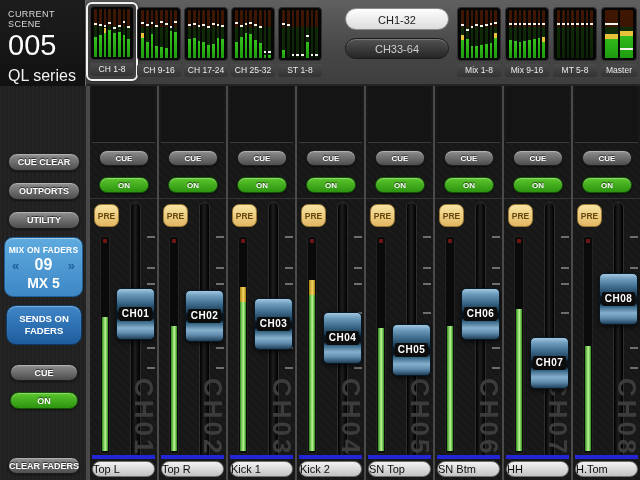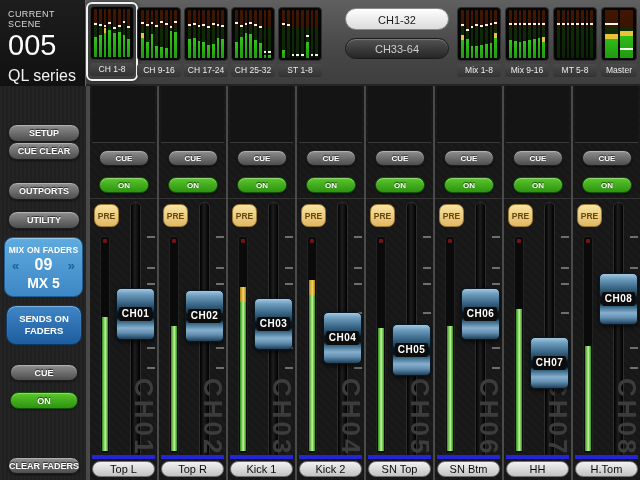--- a/index.html
+++ b/index.html
@@ -131,21 +131,21 @@
   }
   .knob-label{
     position:absolute;top:50%;transform:translateY(-50%);left:2px;right:2px;height:14px;
     background:#0c0c0c;color:#fff;font-size:10px;font-weight:bold;letter-spacing:.5px;
     text-align:center;line-height:14px;border-radius:2px;
   }
   .color-bar{position:absolute;left:2px;right:2px;bottom:21px;height:4px;background:#2525d8;}
   .name-box{
     position:absolute;left:2px;right:2px;bottom:3px;height:16px;border-radius:8px;
     background:linear-gradient(180deg,#f2f2f2,#c3c3c3);border:1px solid #6f6f6f;
-    color:#0d0d0d;font-size:11px;text-align:center;line-height:15px;box-sizing:border-box;
+    color:#0d0d0d;font-size:11px;line-height:15px;box-sizing:border-box;
   }
 </style>
 </head>
 <body>
 
 <div class="topbar">
   <div class="scene-panel">
     <div class="scene-label">CURRENT SCENE</div>
     <div class="scene-number">005</div>
     <div class="scene-model">QL series</div>
@@ -452,22 +452,21 @@
           </div>
         </div>
         <div class="mlabel">Master</div>
       </div>
     </div>
   <div class="bank-btn sel" style="top:8px;">CH1-32</div>
   <div class="bank-btn unsel" style="top:38px;height:21px;line-height:21px;">CH33-64</div>
 </div>
 
 <div class="sidebar">
-  <div class="pill gray side-btn" style="top:38px;">SETUP</div>
-  <div class="pill gray side-btn" style="top:56px;">CUE CLEAR</div>
+  <div class="pill gray side-btn" style="top:67px;">CUE CLEAR</div>
   <div class="pill gray side-btn" style="top:125px;">UTILITY</div>
   <div class="pill gray side-btn" style="top:96px;">OUTPORTS</div>
 
   <div class="mof-panel">
     <div class="mof-title">MIX ON FADERS</div>
     <div class="mof-mid">
       <span class="mof-arrow">«</span>
       <span class="mof-number">09</span>
       <span class="mof-arrow">»</span>
     </div>

